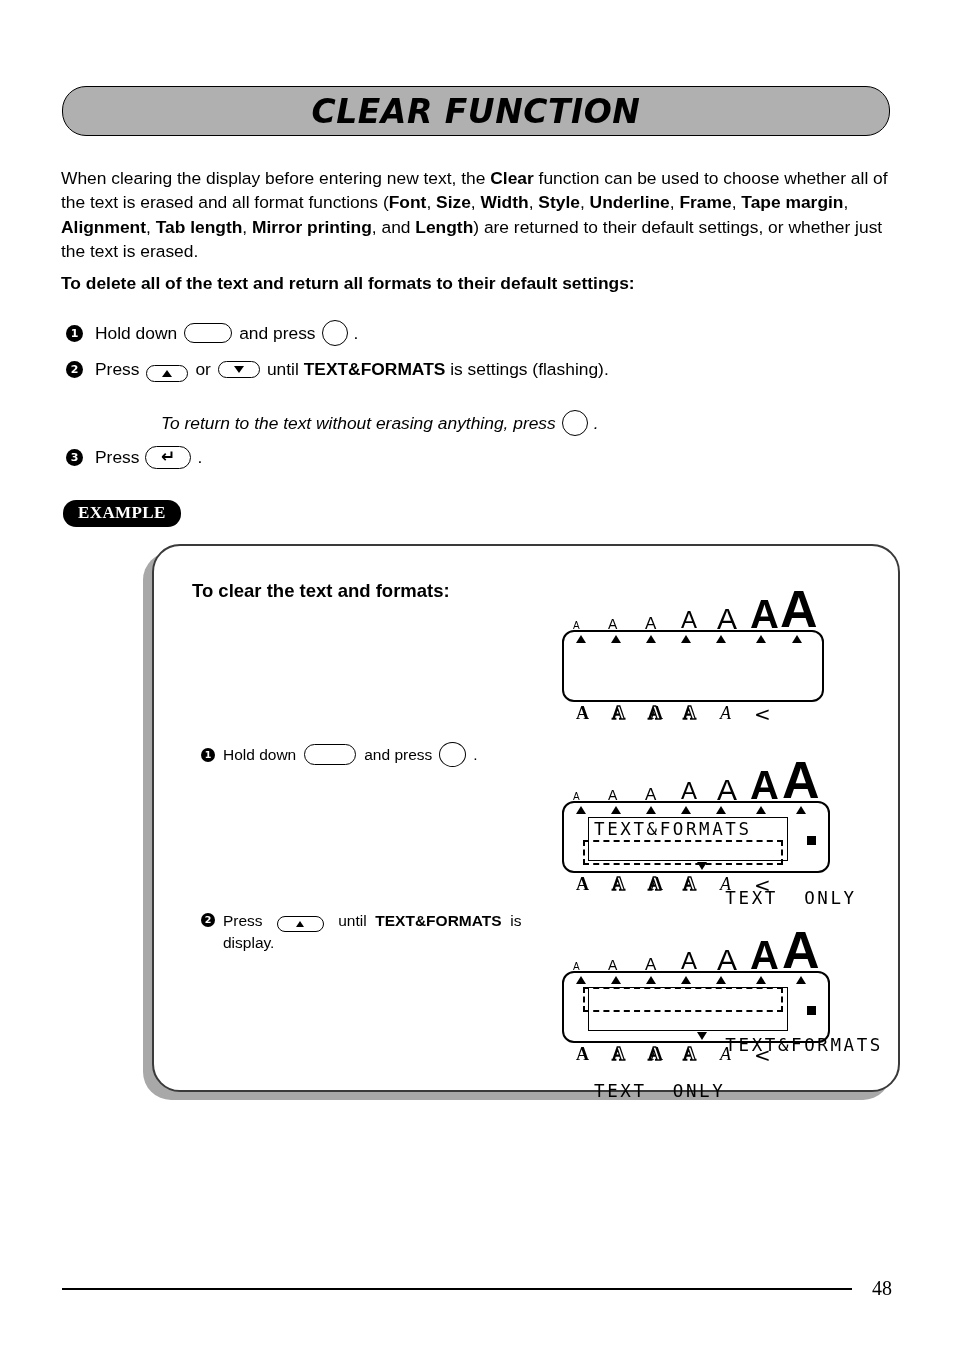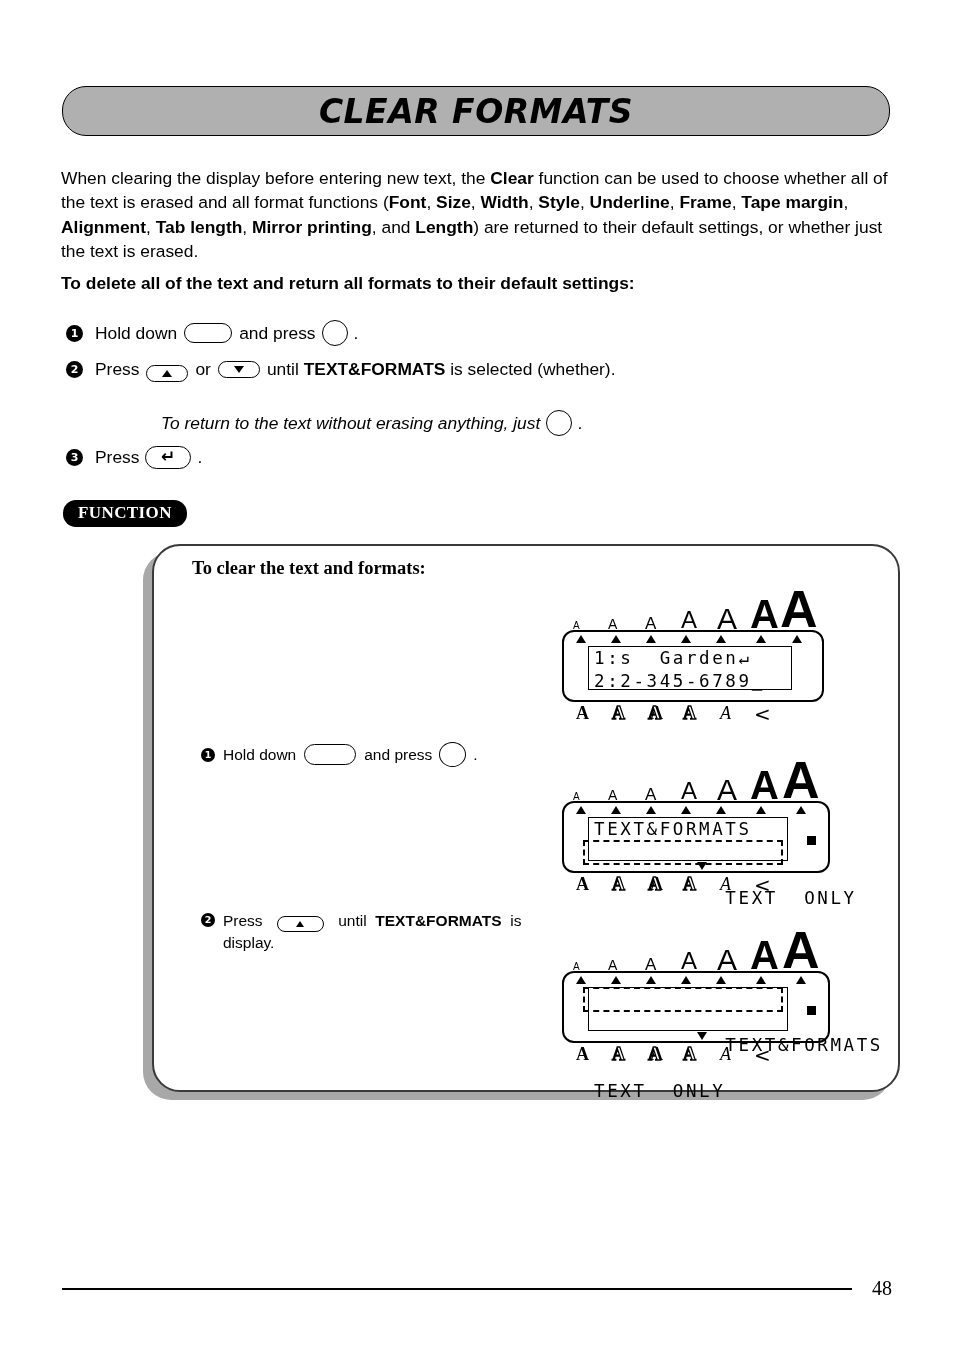--- a/index.html
+++ b/index.html
@@ -207,22 +207,22 @@
     width: 748px;
     height: 548px;
     background: #ffffff;
     border: 2px solid #3a3a3a;
     border-radius: 28px;
     box-sizing: border-box;
   }
   .ex-heading {
     position: absolute;
     left: 38px;
-    top: 12px;
-    font-family: Liberation Serif, serif;
+    top: 34px;
+    font-family: Liberation Sans, sans-serif;
     font-weight: bold;
     font-size: 18.5px;
   }
   .ex-step {
     position: absolute;
     font-family: "Liberation Sans", sans-serif;
     font-size: 15.5px;
     display: flex;
     align-items: flex-start;
     white-space: nowrap;
@@ -399,21 +399,21 @@
     right: 62px;
     top: 1277px;
     font-family: "Liberation Serif", serif;
     font-size: 20px;
   }
 </style>
 </head>
 <body>
 
 <div class="title-banner">
-  <span class="title-text">CLEAR FORMATS</span>
+  <span class="title-text">CLEAR FUNCTION</span>
 </div>
 
 <div class="body-block">
   <p>
     <span>When clearing the display before entering new text, the </span><b>Clear</b><span> function can be used to choose whether all of the text is erased and all format functions (</span><b>Font</b>, <b>Size</b>, <b>Width</b>, <b>Style</b>, <b>Underline</b>, <b>Frame</b>, <b>Tape margin</b>, <b>Alignment</b>, <b>Tab length</b>, <b>Mirror printing</b><span>, and </span><b>Length</b><span>) are returned to their default settings, or whether just the text is erased.</span>
   </p>
 </div>
 
 <div class="lead-in">To delete all of the text and return all formats to their default settings:</div>
 
@@ -429,39 +429,39 @@
 <div class="step step2">
   <span class="step-num">2</span>
   <span>Press</span>
   <span class="key-arrow up">
       <span class="tri-up"></span>
     </span>
   <span>or</span>
   <span class="key-arrow">
       <span class="tri-down"></span>
     </span>
-  <span>until</span>&nbsp;<b>TEXT&amp;FORMATS</b>&nbsp;<span>is selected (whether).</span>
+  <span>until</span>&nbsp;<b>TEXT&amp;FORMATS</b>&nbsp;<span>is settings (flashing).</span>
 </div>
 
 <div class="note">
-  <span>To return to the text without erasing anything, just</span>
+  <span>To return to the text without erasing anything, press</span>
   <span class="key-circle"></span>
   <span>.</span>
 </div>
 
 <div class="step step3">
   <span class="step-num">3</span>
   <span>Press</span>
   <span class="key-enter">
       <span class="enter-glyph">↵</span>
     </span>
   <span>.</span>
 </div>
 
-<div class="example-badge">FUNCTION</div>
+<div class="example-badge">EXAMPLE</div>
 
 <div class="example-shadow"></div>
 <div class="example-box">
 
   <div class="ex-heading">To clear the text and formats:</div>
 
   <div class="lcd" style="left:408px; top:44px; width:262px;">
     <div class="lcd-sizes">
       <span class="sizeA" style="left:11px;  font-size:10px;">A</span>
       <span class="sizeA" style="left:46px;  font-size:14px;">A</span>
@@ -473,24 +473,20 @@
     </div>
     <div class="lcd-frame">
       <div class="lcd-marks-top">
         <span class="mk" style="left:12px;"></span>
         <span class="mk" style="left:47px;"></span>
         <span class="mk" style="left:82px;"></span>
         <span class="mk" style="left:117px;"></span>
         <span class="mk" style="left:152px;"></span>
         <span class="mk" style="left:192px;"></span>
         <span class="mk" style="left:228px;"></span>
-      </div>
-      <div class="lcd-inner">
-        <div class="lcd-line"><span class="lbl">1:</span><span>s  Garden↵</span></div>
-        <div class="lcd-line"><span class="lbl">2:</span><span>2-345-6789_</span></div>
       </div>
     </div>
     <div class="lcd-styles">
       <span class="st" style="left:14px;">A</span>
       <span class="st outline" style="left:50px;">A</span>
       <span class="st shadow" style="left:86px;">A</span>
       <span class="st outline" style="left:121px;">A</span>
       <span class="st ital" style="left:158px;">A</span>
       <span class="st arrowl" style="left:192px;">&lt;</span>
     </div>

